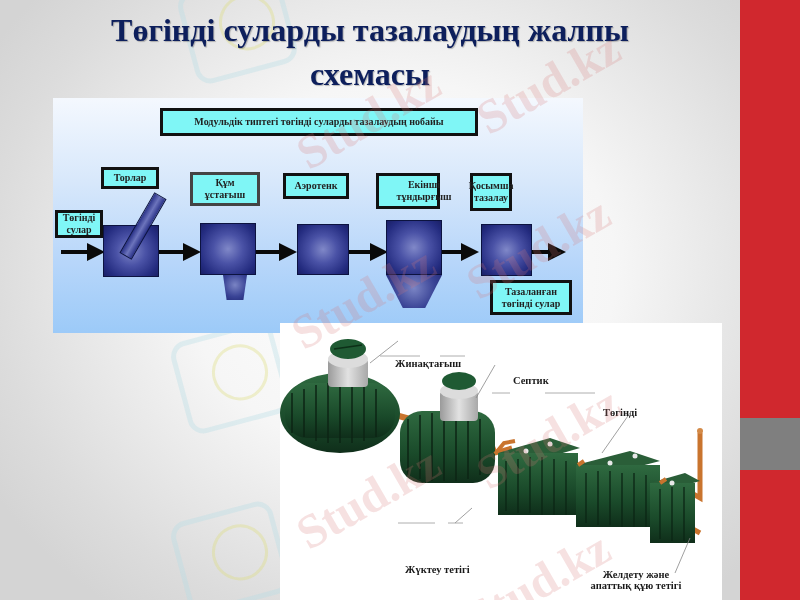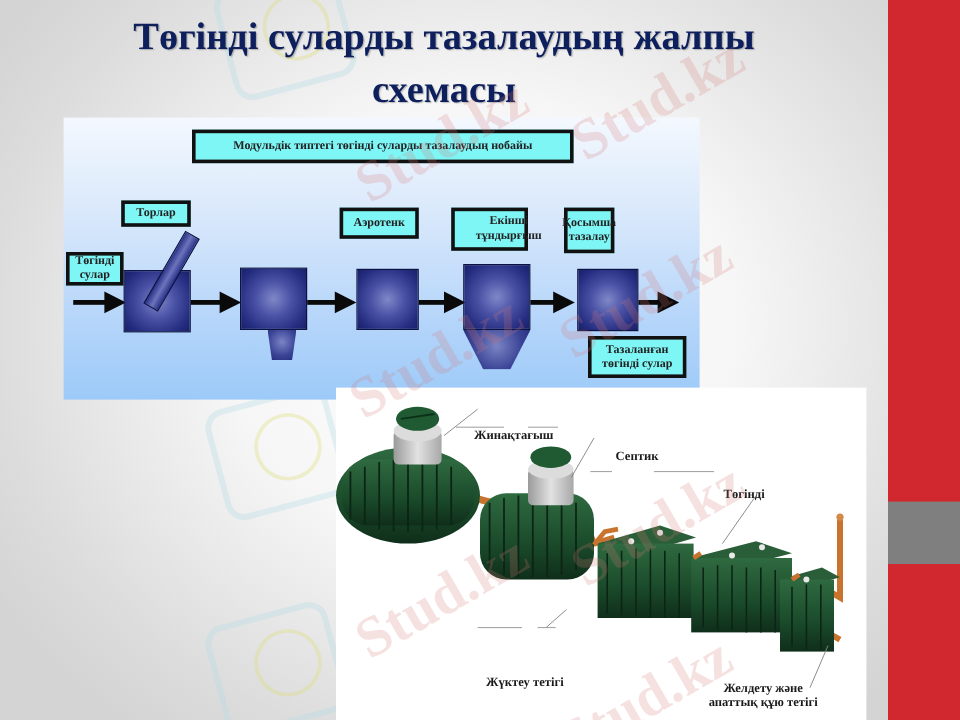--- a/index.html
+++ b/index.html
@@ -89,20 +89,23 @@
   </div>
   <div class="arrow-line" style="left:8px;top:152px;width:30px;"></div>
   <div class="arrow-head" style="left:34px;top:145px;"></div>
 
   <div class="label-box" style="left:48px;top:69px;width:58px;height:22px;">Торлар</div>
   <div class="tank" style="left:50px;top:127px;width:56px;height:52px;"></div>
   <div class="screen-bar" style="left:83px;top:93px;"></div>
   <div class="arrow-line" style="left:106px;top:152px;width:30px;"></div>
   <div class="arrow-head" style="left:130px;top:145px;"></div>
 
+  <div class="label-box grey-border" style="left:137px;top:74px;width:70px;height:34px;">
+    <div><span>Құм</span><br><span>ұстағыш</span></div>
+  </div>
   <div class="tank" style="left:147px;top:125px;width:56px;height:52px;"></div>
   <div class="hopper" style="left:170px;top:177px;width:24px;height:25px;clip-path:polygon(0 0,100% 0,85% 100%,15% 100%);"></div>
   <div class="arrow-line" style="left:203px;top:152px;width:30px;"></div>
   <div class="arrow-head" style="left:226px;top:145px;"></div>
 
   <div class="label-box" style="left:230px;top:75px;width:66px;height:26px;">Аэротенк</div>
   <div class="tank" style="left:244px;top:126px;width:52px;height:51px;"></div>
   <div class="arrow-line" style="left:296px;top:152px;width:30px;"></div>
   <div class="arrow-head" style="left:317px;top:145px;"></div>
 

